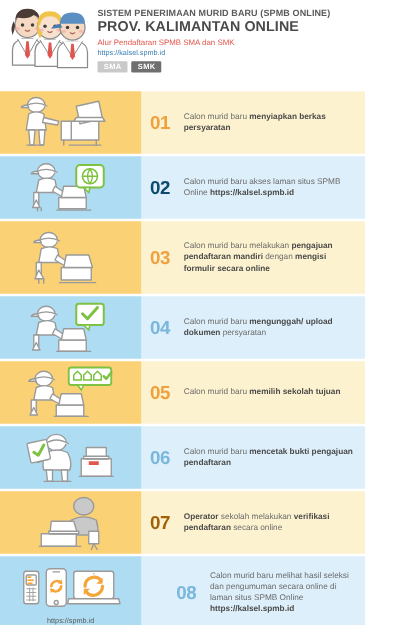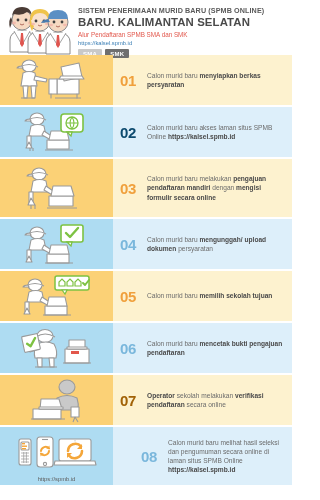--- a/index.html
+++ b/index.html
@@ -5,21 +5,21 @@
   html,body{margin:0;padding:0;}
   body{
     width:292px;height:500px;
     background:#ffffff;
     font-family:"Liberation Sans", sans-serif;
     overflow:hidden;
   }
   .page{position:relative;width:292px;height:500px;background:#fff;}
 
   
-  .header{position:relative;height:55px;background:#ffffff;display:flex;align-items:flex-start;}
+  .header{position:relative;height:73px;background:#ffffff;display:flex;align-items:flex-start;}
   .header-art{width:76px;height:57px;position:relative;flex:0 0 76px;}
   .header-text{padding-top:6px;padding-left:2px;}
   .h-line1{font-size:7.2px;font-weight:bold;color:#5a5a5a;letter-spacing:.1px;line-height:9px;}
   .h-line2{font-size:11.4px;font-weight:bold;color:#4a4a4a;letter-spacing:.1px;line-height:13px;margin-top:1px;}
   .h-line3{font-size:6.3px;color:#e2574c;line-height:8px;margin-top:1.5px;}
   .h-line4{font-size:5.8px;color:#3b7fb5;line-height:8px;margin-top:.5px;}
   .badges{margin-top:2px;display:flex;gap:3px;}
   .badge{font-size:6px;font-weight:bold;color:#ffffff;padding:1.5px 5px;border-radius:1px;letter-spacing:.3px;}
   .badge.sma{background:#c9c9c9;}
   .badge.smk{background:#6f6f6f;}
@@ -100,21 +100,21 @@
           <circle cx="62" cy="22" r="1.4" fill="#3f3f3f"></circle>
           <path d="M56 26 Q58 28 60 26" stroke="#b06a5c" stroke-width="1" fill="none"></path>
           <ellipse cx="51" cy="25" rx="2" ry="1.3" fill="#f3b3a8" opacity=".8"></ellipse>
           <ellipse cx="65" cy="25" rx="2" ry="1.3" fill="#f3b3a8" opacity=".8"></ellipse>
         </g>
       </svg>
     </div>
 
     <div class="header-text">
       <div class="h-line1">SISTEM PENERIMAAN MURID BARU (SPMB ONLINE)</div>
-      <div class="h-line2">BARU. KALIMANTAN SELATAN</div>
+      <div class="h-line2">PROV. KALIMANTAN ONLINE</div>
       <div class="h-line3">Alur Pendaftaran SPMB SMA dan SMK</div>
       <div class="h-line4">https://kalsel.spmb.id</div>
       <div class="badges">
         <span class="badge sma" style="background: rgb(201, 201, 201);">SMA</span>
         <span class="badge smk" style="background: rgb(111, 111, 111);">SMK</span>
       </div>
     </div>
   </div>
 
   <div class="steps">

